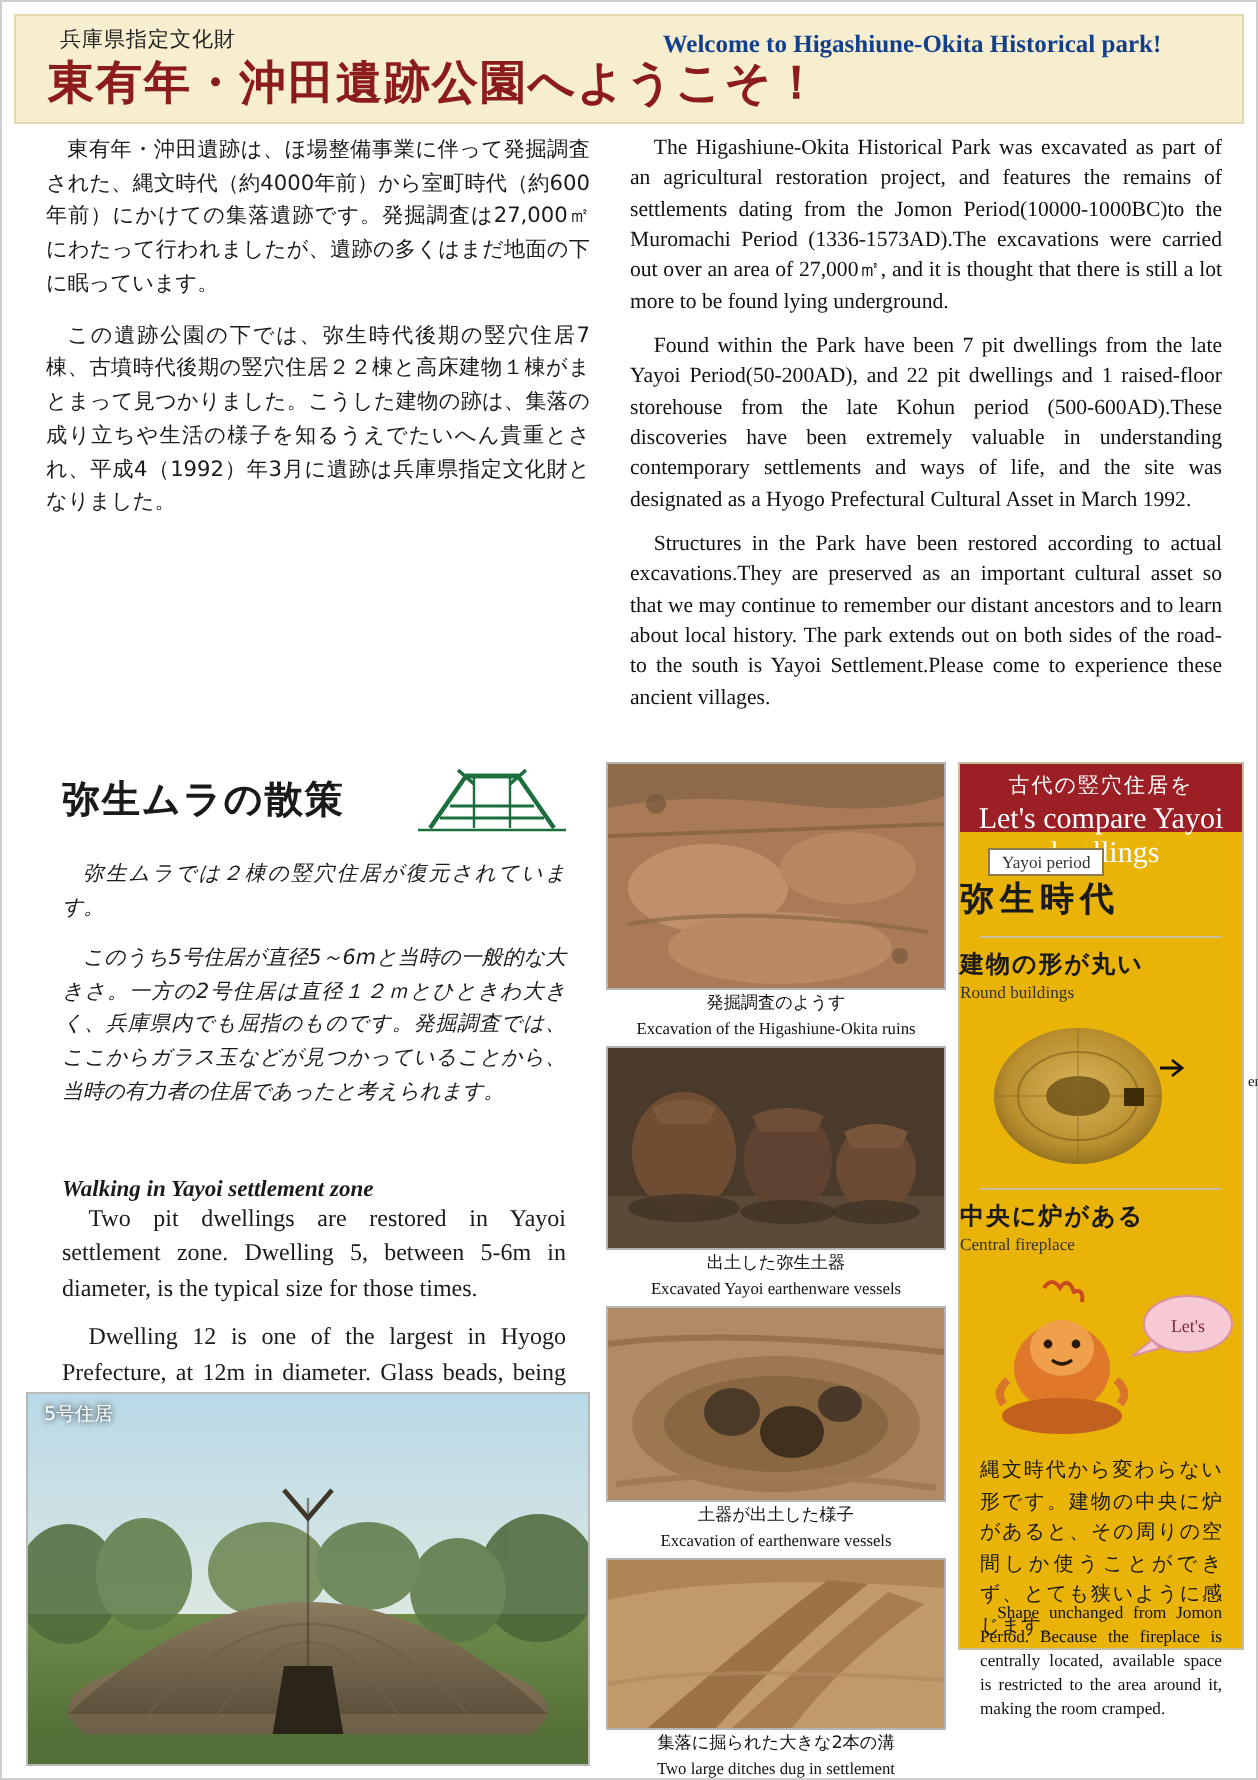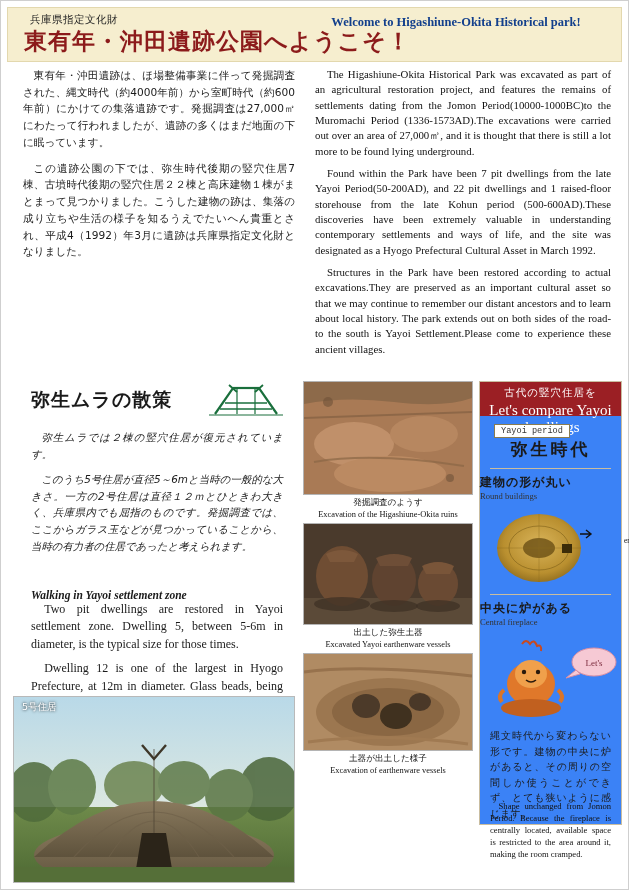--- a/index.html
+++ b/index.html
@@ -116,38 +116,38 @@
   .cap{
     font-family:"DejaVu Sans", sans-serif;
     font-size:8.6px;text-align:center;color:#111;margin:2px 0 0 0;line-height:1.25;
   }
   .cap.en{font-family:"Liberation Serif", serif;font-size:8.4px;}
   .ph-wrap{position:absolute;left:0;width:170px;}
 
   
   .right-col{
     position:absolute;left:472px;top:0;width:143px;height:444px;
-    border:1px solid #c9bda0;background:#3b82f6;box-sizing:border-box;
+    border:1px solid #c9bda0;background:#eab308;box-sizing:border-box;
   }
   .rc-head{
     position:absolute;left:0;top:0;width:141px;height:34px;
     background:#9b1f24;color:#ffffff;
     font-family:"DejaVu Sans", sans-serif;
     text-align:center;
   }
   .rc-head .l1{font-size:10.5px;margin-top:4px;letter-spacing:1px;}
   .rc-head .l2{font-size:15px;font-family:"Liberation Serif",serif;margin-top:2px;}
   .rc-tag{
     position:absolute;left:14px;top:42px;
     border:1px solid #8a7c50;background:#fff;
     font-size:8.6px;padding:1px 6px;color:#333;
-    font-family:Liberation Mono, monospace;
+    font-family:Liberation Serif, serif;
   }
   .rc-era{
-    position:absolute;left:0;top:56px;width:141px;text-align:center;
+    position:absolute;left:0;top:56px;width:141px;text-align:left;
     font-size:17px;font-weight:bold;letter-spacing:3px;
     font-family:"DejaVu Sans", sans-serif;color:#1a1a1a;
   }
   .rc-rule{position:absolute;left:10px;width:121px;height:1px;background:#c9bda0;}
   .rc-sub{
     position:absolute;left:0;width:141px;
     font-family:"DejaVu Sans", sans-serif;
   }
   .rc-sub .jp{font-size:12px;font-weight:bold;letter-spacing:1px;}
   .rc-sub .en{font-size:8.6px;font-family:"Liberation Serif",serif;color:#333;}
@@ -309,20 +309,33 @@
             <ellipse cx="92" cy="62" rx="16" ry="13" fill="#40311f"></ellipse>
             <ellipse cx="116" cy="48" rx="11" ry="9" fill="#4a3828"></ellipse>
             <path d="M0 18 Q60 10 168 22" stroke="#97724d" stroke-width="3" fill="none"></path>
             <path d="M4 88 Q80 78 164 90" stroke="#a07a52" stroke-width="3" fill="none"></path>
           </svg>
         </div>
         <div class="cap">土器が出土した様子</div>
         <div class="cap en">Excavation of earthenware vessels</div>
       </div>
 
+      <div class="ph-wrap" style="top:398px;">
+        <div class="ph" style="height:84px;">
+          <svg viewBox="0 0 168 84" width="168" height="84" preserveAspectRatio="none">
+            <rect width="168" height="84" fill="#c19a6c"></rect>
+            <path d="M0 20 Q60 6 168 14 L168 0 L0 0 Z" fill="#ad8557"></path>
+            <path d="M20 84 Q70 40 110 10 L130 12 Q88 46 54 84 Z" fill="#9d7246"></path>
+            <path d="M62 84 Q104 46 140 16 L158 22 Q116 52 92 84 Z" fill="#a87c50"></path>
+            <path d="M0 62 Q50 52 168 60" stroke="#b08a5f" stroke-width="2" fill="none" opacity="0.7"></path>
+          </svg>
+        </div>
+        <div class="cap">集落に掘られた大きな2本の溝</div>
+        <div class="cap en">Two large ditches dug in settlement</div>
+      </div>
 
     </div>
 
     <div class="right-col">
       <div class="rc-head">
         <div class="l1">古代の竪穴住居を</div>
         <div class="l2">Let's compare Yayoi dwellings</div>
       </div>
 
       <div class="rc-tag">Yayoi period</div>

